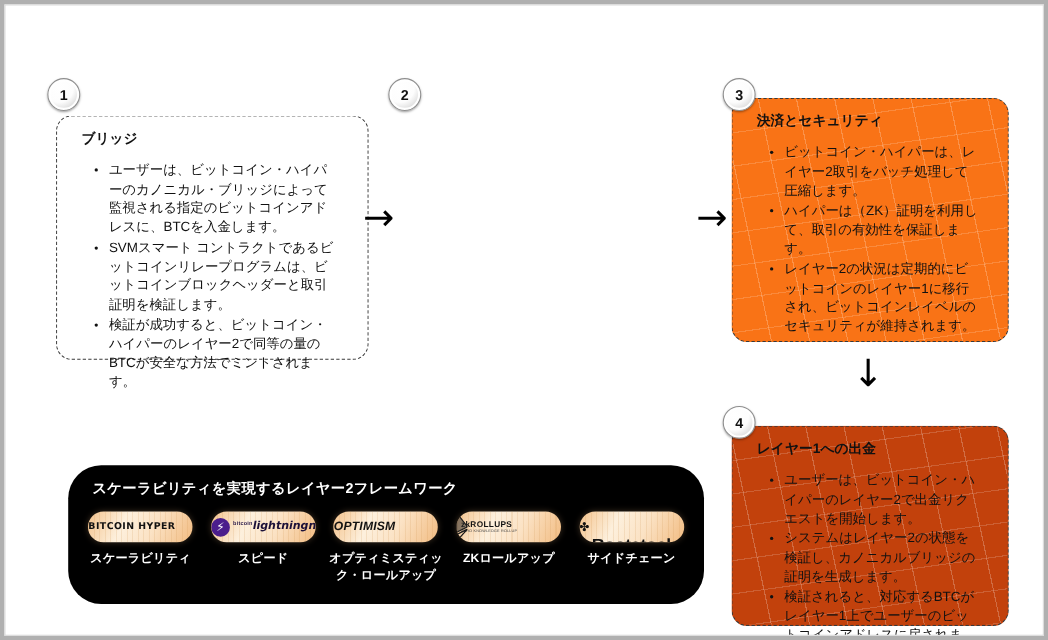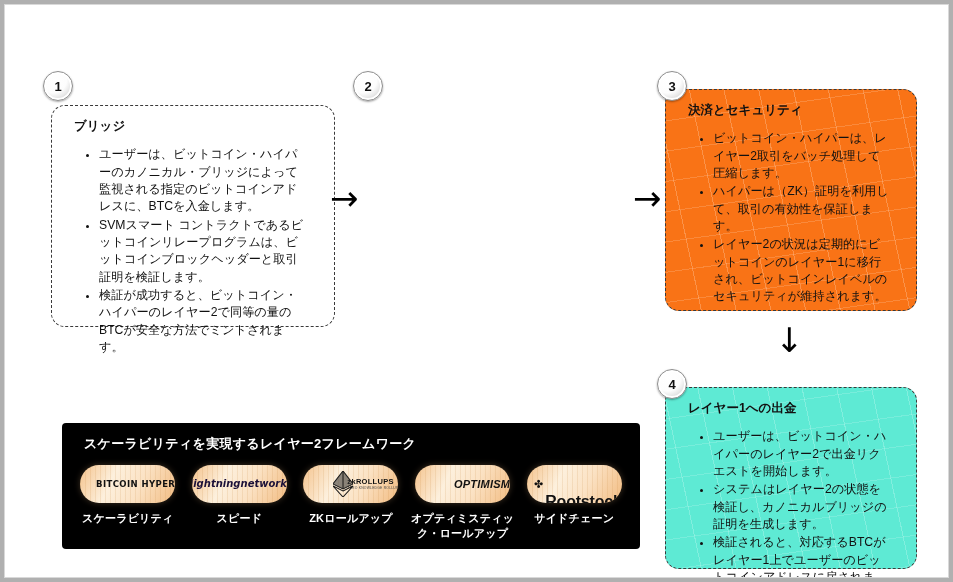--- a/index.html
+++ b/index.html
@@ -41,21 +41,21 @@
   .card li{
     font-size:12.2px;line-height:1.42;color:#111;
     margin-bottom:1px;
     text-align:left;
   }
   .card li::marker{font-size:11px;}
 
   #card-1{left:46px;top:100px;width:284px;height:222px;}
   #card-2{left:356px;top:84px;width:284px;height:222px;background:#f9cc8e;}
   #card-3{left:660px;top:84px;width:252px;height:222px;background:#f97316;border-style:dashed;border-color:#3a3a3a;border-width:1.4px;}
-  #card-4{left:660px;top:382px;width:252px;height:182px;background:#5eead4;border-style:dashed;border-color:#3a3a3a;border-width:1.4px;}
+  #card-4{left:660px;top:382px;width:252px;height:182px;background:#c2410c;border-style:dashed;border-color:#3a3a3a;border-width:1.4px;}
 
   
   .mesh{
     position:absolute;inset:0;border-radius:13px;pointer-events:none;
     background:
       repeating-linear-gradient(78deg, rgba(255,255,255,.30) 0 1px, rgba(255,255,255,0) 1px 34px),
       repeating-linear-gradient(172deg, rgba(255,255,255,.22) 0 1px, rgba(255,255,255,0) 1px 30px);
     opacity:.75;
   }
   .card-inner{position:relative;z-index:2;}
@@ -83,38 +83,38 @@
     z-index:10;
   }
   #arrow-1{left:325px;top:176px;font-size:34px;}
   #arrow-2{left:628px;top:176px;font-size:34px;}
   #arrow-3{left:770px;top:318px;font-size:34px;}
 
   
   #framework{
     position:absolute;left:57px;top:418px;
     width:578px;height:126px;
-    background:#000000;border-radius:4px;
+    background:#000000;border-radius:30px;
     overflow:hidden;
   }
   #framework-title{
     position:absolute;left:22px;top:12px;
     color:#ffffff;font-size:13px;font-weight:bold;letter-spacing:.3px;
     white-space:nowrap;
   }
   #logo-row{
     position:absolute;left:0;top:42px;width:100%;
     display:flex;justify-content:space-around;align-items:flex-start;
     padding:0 10px;box-sizing:border-box;
   }
   .logo-cell{width:104px;display:flex;flex-direction:column;align-items:center;}
   .logo-pill{
-    width:95px;height:38px;border-radius:19px;
+    width:95px;height:28px;border-radius:19px;
     background:linear-gradient(115deg,#f4c38d 0%,#fdf0dd 34%,#fbe2c4 62%,#f2bc82 100%);
-    display:flex;align-items:center;justify-content:flex-end;
+    display:flex;align-items:center;justify-content:flex-start;
     overflow:hidden;position:relative;
     box-shadow:0 0 6px rgba(255,200,140,.25);
   }
   .logo-pill .tex{
     position:absolute;inset:0;
     background:repeating-linear-gradient(90deg,rgba(200,140,70,.16) 0 1px,rgba(0,0,0,0) 1px 5px);
   }
   .logo-cap{
     margin-top:8px;color:#ffffff;font-size:11px;font-weight:bold;
     text-align:center;line-height:1.35;letter-spacing:.2px;
@@ -211,20 +211,30 @@
           <div class="lg">
             <span class="bolt">⚡</span>
             <span class="lg-ln-txt">
               <span class="lg-ln-top">bitcoin</span>
               <span class="lg-ln-1">lightning</span>
               <span class="lg-ln-2">network</span>
             </span>
           </div>
         </div>
         <div class="logo-cap">スピード</div>
+      </div>
+
+      <div class="logo-cell">
+        <div class="logo-pill">
+          <div class="tex"></div>
+          <div class="lg">
+              <span class="lg-opt">OPTIMISM</span>
+            </div>
+        </div>
+        <div class="logo-cap">オプティミスティック・ロールアップ</div>
       </div>
 
       <div class="logo-cell">
         <div class="logo-pill">
           <div class="tex"></div>
           <div class="lg">
             <span class="eth">
               <svg width="20" height="26" viewBox="0 0 20 26">
                 <polygon points="10,0 20,13 10,18 0,13" fill="none" stroke="#1a1a1a" stroke-width="1.1"></polygon>
                 <polygon points="10,0 20,13 10,18 0,13" fill="#2b2b2b" opacity=".55"></polygon>
@@ -238,30 +248,20 @@
             </span>
           </div>
         </div>
         <div class="logo-cap">ZKロールアップ</div>
       </div>
 
       <div class="logo-cell">
         <div class="logo-pill">
           <div class="tex"></div>
           <div class="lg">
-              <span class="lg-opt">OPTIMISM</span>
-            </div>
-        </div>
-        <div class="logo-cap">オプティミスティック・ロールアップ</div>
-      </div>
-
-      <div class="logo-cell">
-        <div class="logo-pill">
-          <div class="tex"></div>
-          <div class="lg">
             <span class="rs-mark">✤</span>
             <span class="lg-rs">Rootstock</span>
           </div>
         </div>
         <div class="logo-cap">サイドチェーン</div>
       </div>
 
     </div>
   </div>
 

